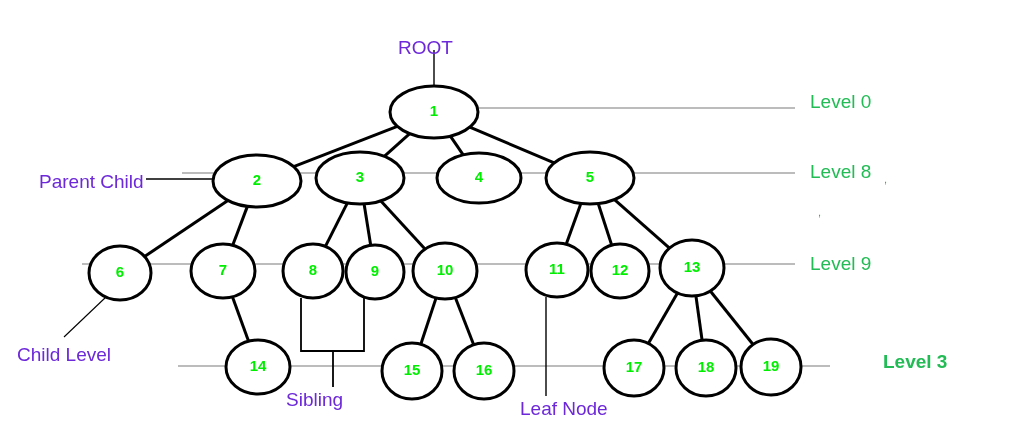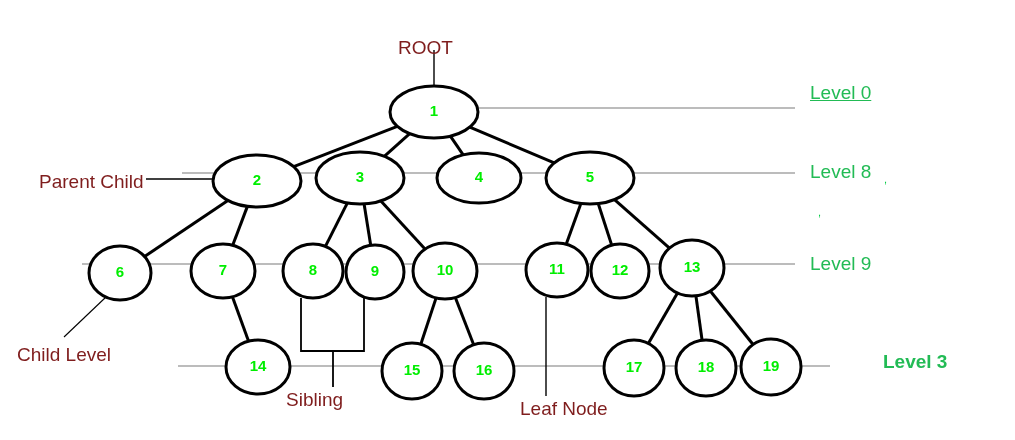--- a/index.html
+++ b/index.html
@@ -58,21 +58,21 @@
     stroke-width: 1.2;
     fill: none;
   }
   .bracket {
     stroke: #000000;
     stroke-width: 1.8;
     fill: none;
   }
   .annotation-text {
     position: absolute;
-    color: #7f1d1d;
+    color: #6d28d9;
     font-family: "Liberation Sans", sans-serif;
     font-size: 19px;
     white-space: nowrap;
     line-height: 1;
   }
   .level-text {
     position: absolute;
     color: #22bb55;
     font-family: "Liberation Sans", sans-serif;
     font-size: 19px;
@@ -213,21 +213,21 @@
   </svg>
 
   <div id="labels-layer">
       <div class="annotation-text" style="left: 398px; top: 38px;">ROOT</div>
       <div class="annotation-text" style="left: 39px; top: 172px;">Parent Child</div>
       <div class="annotation-text" style="left: 17px; top: 345px;">Child Level</div>
       <div class="annotation-text" style="left: 286px; top: 390px;">Sibling</div>
       <div class="annotation-text" style="left: 494px; top: 399px; margin-left: 26px;">Leaf Node</div>
     </div>
   <div id="levels-layer">
-      <div class="level-text" style="left: 810px; top: 83px; text-decoration: underline;">Level 0</div>
+      <div class="level-text" style="left: 810px; top: 92px;">Level 0</div>
       <div class="level-text" style="left: 810px; top: 162px;">Level 8</div>
       <div class="level-text" style="left: 810px; top: 254px;">Level 9</div>
       <div class="level-text" style="left: 883px; top: 352px; font-weight: bold;">Level 3</div>
     </div>
   <div id="specks-layer">
       <div class="speck" style="left: 884px; top: 174px;">,</div>
       <div class="speck" style="left: 818px; top: 207px;">,</div>
     </div>
 
 </div>

